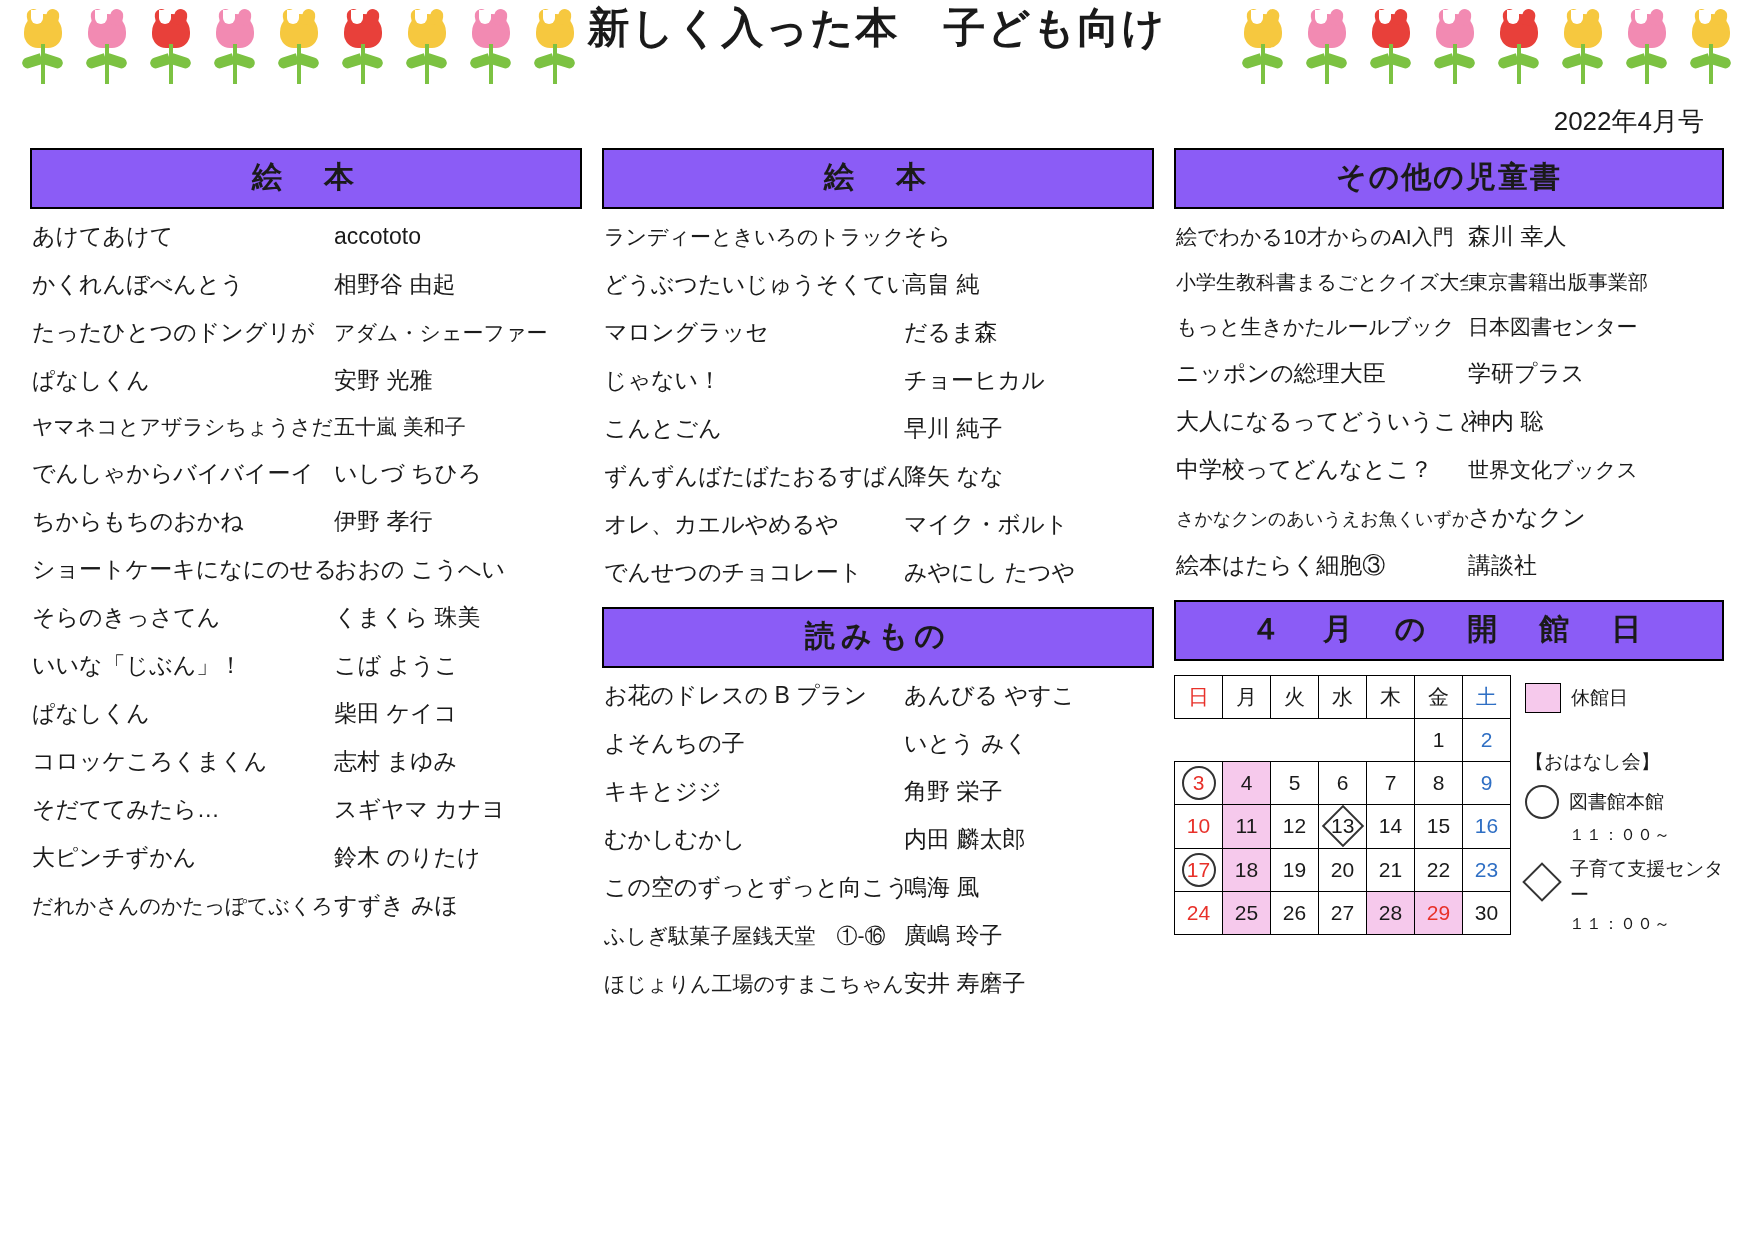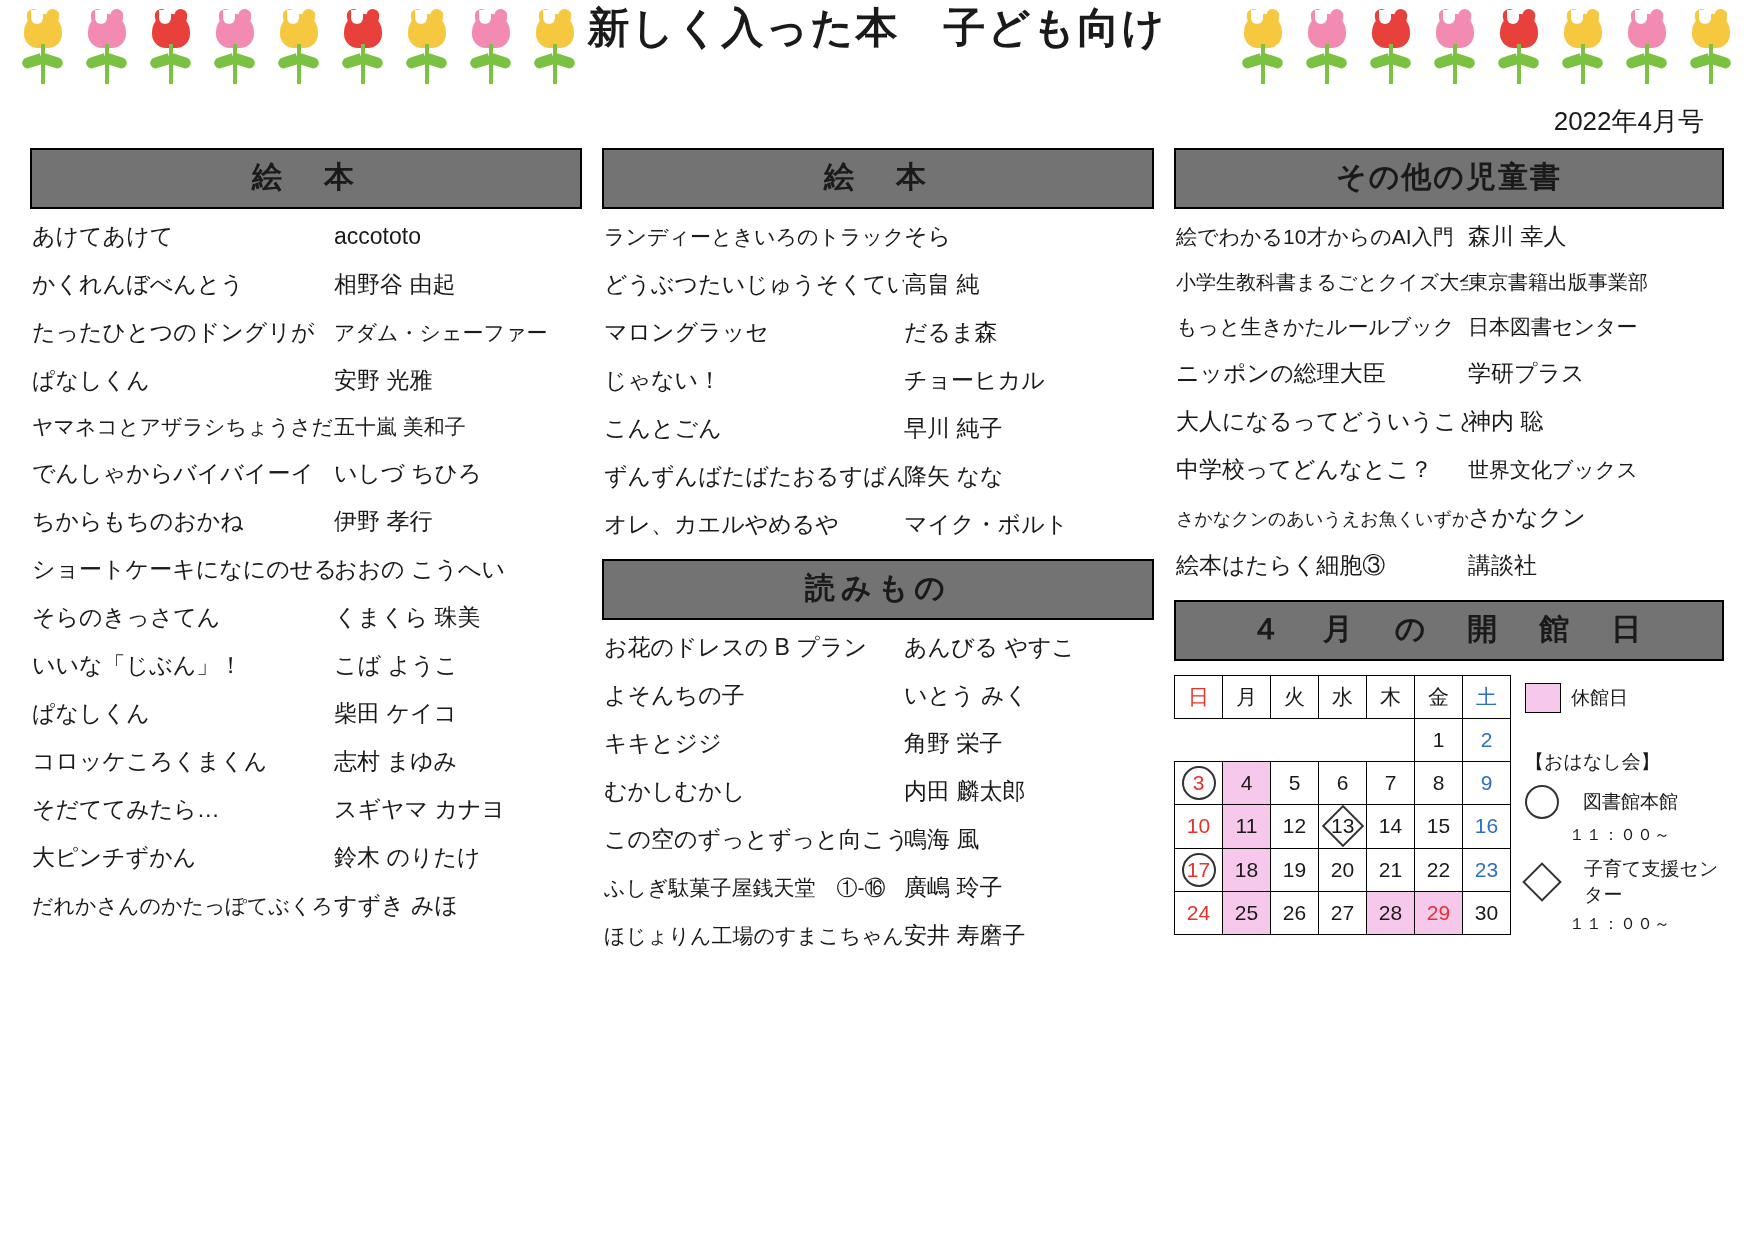--- a/index.html
+++ b/index.html
@@ -109,21 +109,21 @@
     top: 148px;
     left: 30px;
     width: 1694px;
     display: flex;
     gap: 20px;
   }
   .col { width: 552px; }
   .col.c3 { width: 550px; }
 
   .section-head {
-    background: #737373;
+    background: #8b5cf6;
     border: 2px solid #000;
     text-align: center;
     font-size: 30px;
     font-weight: bold;
     padding: 7px 0 9px;
     letter-spacing: 6px;
   }
   .section-head.tight { letter-spacing: 2px; }
 
   .rows { margin-top: 4px; }
@@ -205,21 +205,21 @@
   .swatch {
     width: 34px;
     height: 28px;
     background: #f6c9ec;
     border: 1.5px solid #000;
   }
   .legend-title { margin-top: 36px; font-size: 19px; }
   .legend-item {
     display: flex;
     align-items: center;
-    gap: 24px;
+    gap: 10px;
     margin-top: 10px;
     font-size: 19px;
   }
   .mark-circle {
     width: 30px; height: 30px;
     border: 2px solid #333;
     border-radius: 50%;
     flex: 0 0 auto;
   }
   .mark-diamond {
@@ -460,20 +460,24 @@
           <div class="title">こんとごん</div>
           <div class="author">早川 純子</div>
         </div>
       <div class="row">
           <div class="title">ずんずんばたばたおるすばん</div>
           <div class="author">降矢 なな</div>
         </div>
       <div class="row">
           <div class="title">オレ、カエルやめるや</div>
           <div class="author">マイク・ボルト</div>
+        </div>
+      <div class="row">
+          <div class="title">でんせつのチョコレート</div>
+          <div class="author">みやにし たつや</div>
         </div>
     </div>
 
     <div class="section-head" style="margin-top:10px">読みもの</div>
     <div class="rows">
       <div class="row">
           <div class="title">お花のドレスの B プラン</div>
           <div class="author">あんびる やすこ</div>
         </div>
       <div class="row">

